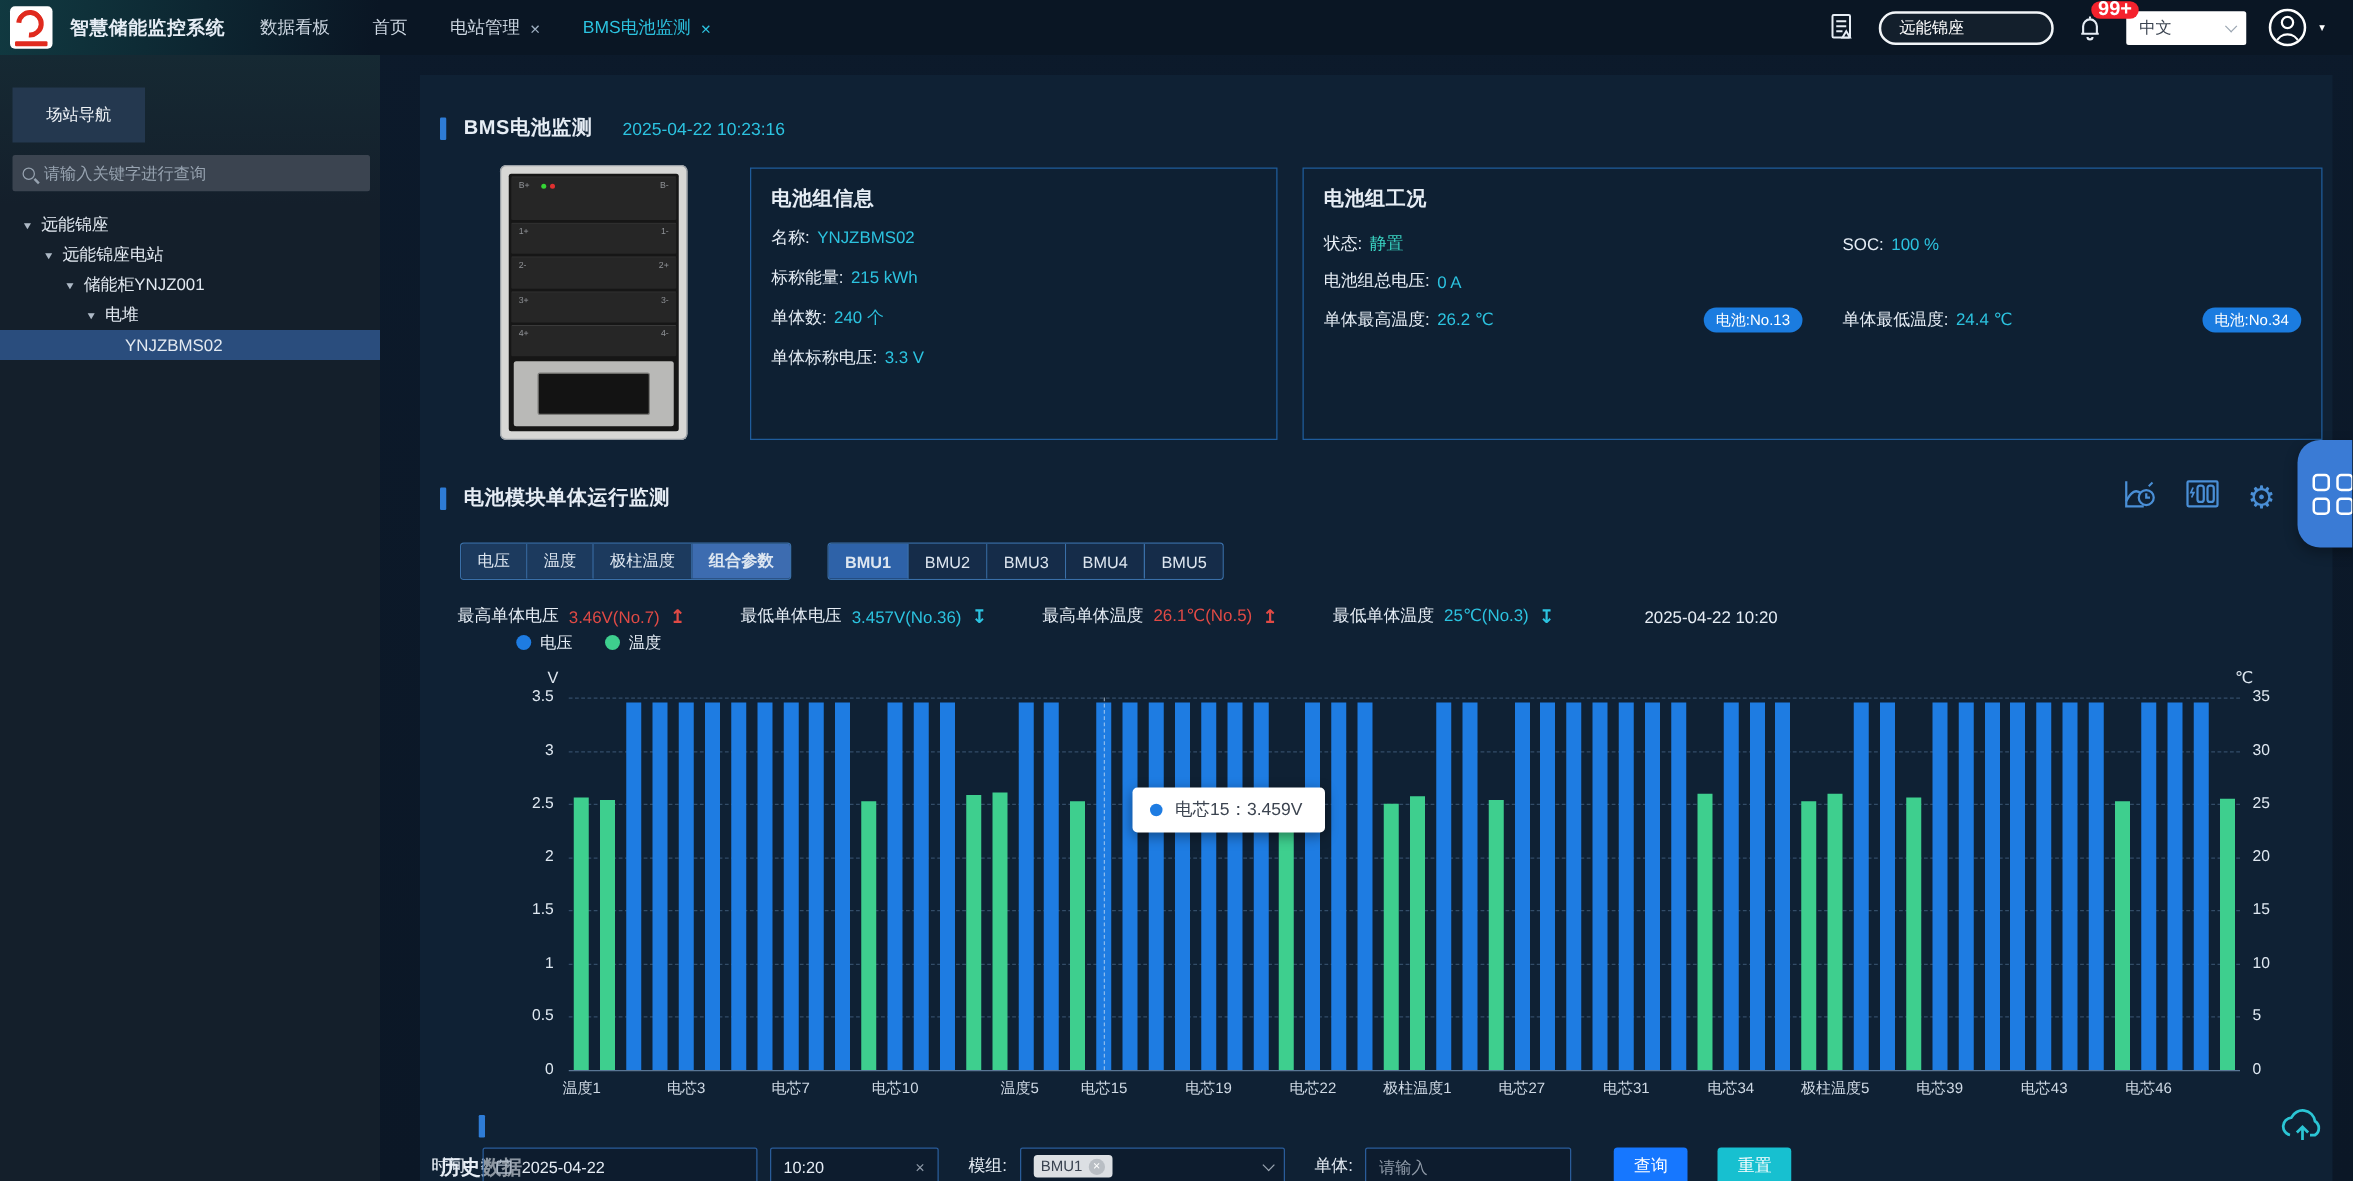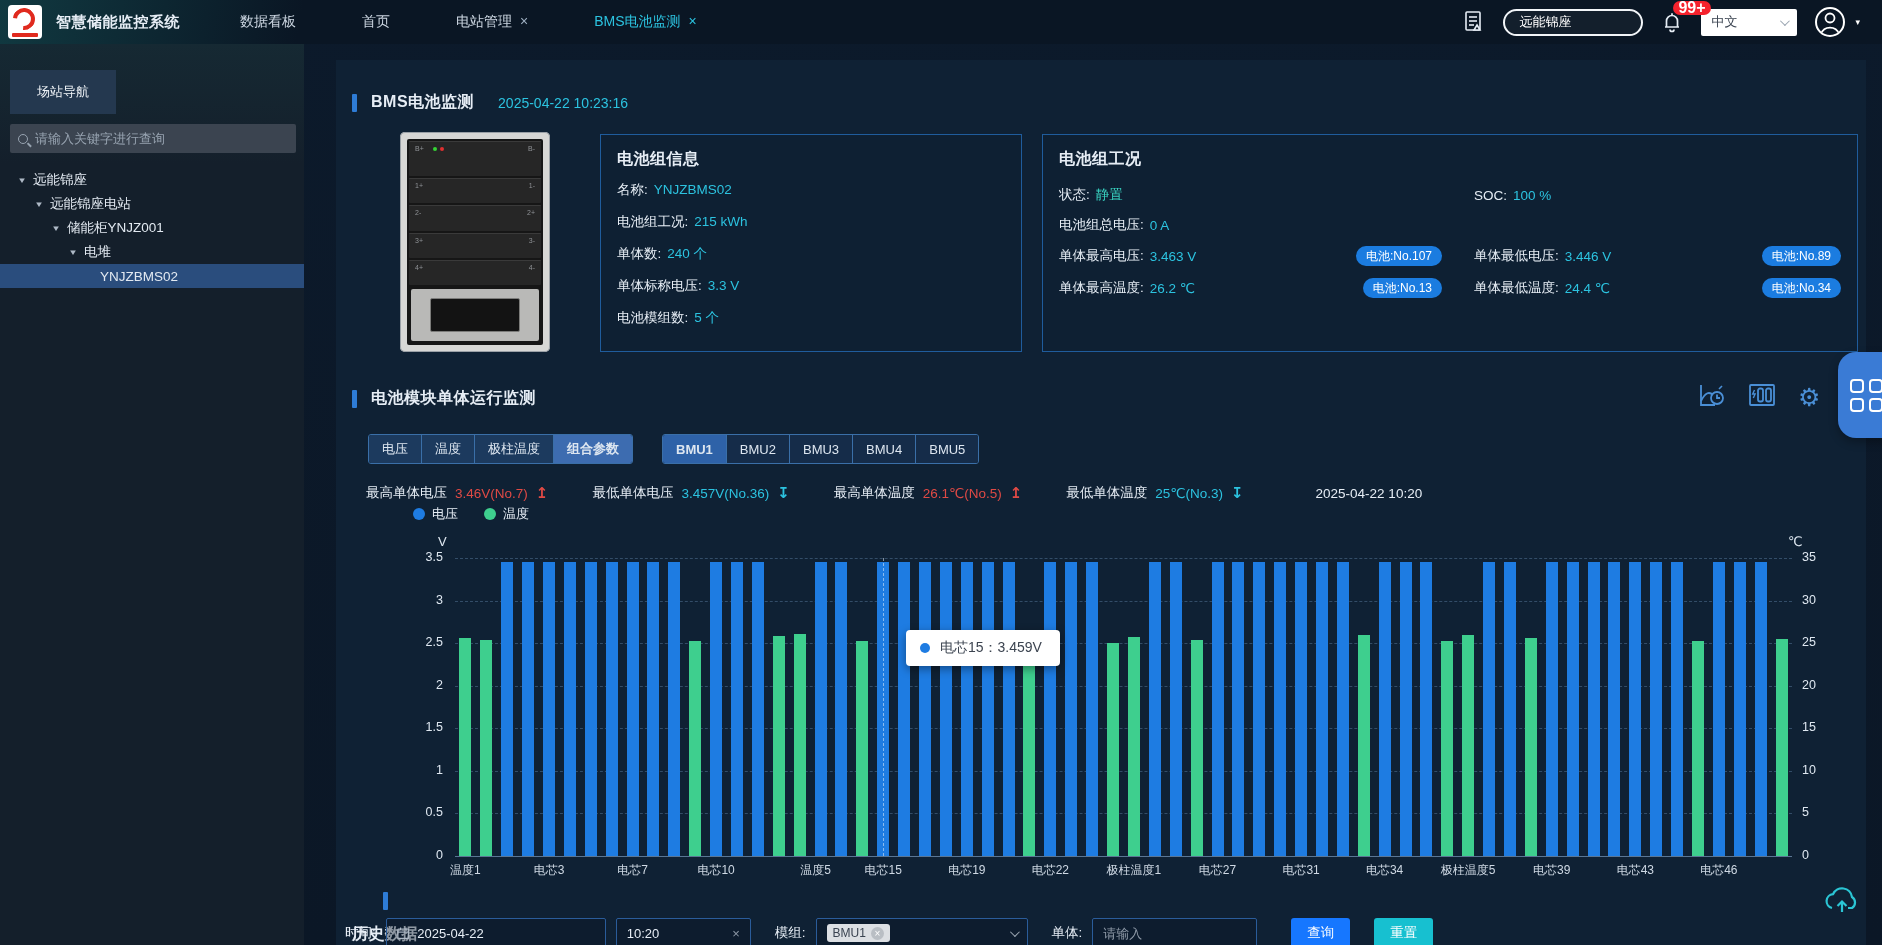--- a/index.html
+++ b/index.html
@@ -13,21 +13,21 @@
   
   .topbar { position:absolute; left:0; top:0; width:1882px; height:44px;
             background:linear-gradient(100deg, rgba(22,86,88,.55) 0, rgba(10,22,36,0) 300px), #0a1624;
             display:flex; align-items:center; }
   .logo { width:34px; height:34px; margin-left:8px; background:#fff; border-radius:4px; position:relative; flex:0 0 auto; }
   .logo .ring { position:absolute; left:5px; top:3px; width:22px; height:22px; border:4px solid #e02a1e; border-radius:50%;
                 border-left-color:transparent; transform:rotate(-40deg); }
   .logo .bar { position:absolute; left:4px; bottom:2px; width:26px; height:4px; background:#e02a1e; border-radius:1px; }
   .app-title { font-size:15px; font-weight:bold; margin-left:14px; letter-spacing:.5px; }
   .nav-tabs { display:flex; align-items:center; margin-left:28px; gap:34px; }
-  .nav-tab { display:flex; align-items:flex-start; gap:8px; font-size:14px; color:#cdd7e2; cursor:pointer; white-space:nowrap;margin-left:32px; }
+  .nav-tab { display:flex; align-items:flex-end; gap:8px; font-size:14px; color:#cdd7e2; cursor:pointer; white-space:nowrap; }
   .nav-tab .close { font-size:14px; color:#9fb0c2; }
   .nav-tab.active { color:#2cc3e0; }
   .nav-tab.active .close { color:#2cc3e0; }
   .topbar-right { margin-left:auto; display:flex; align-items:center; gap:18px; padding-right:22px; }
   .tb-icon { color:#e6edf5; display:flex; align-items:center; }
   .search-pill { width:140px; height:27px; border:2px solid #f2f5f8; border-radius:14px; background:rgba(255,255,255,.04);
                  display:flex; align-items:center; }
   .search-pill input { background:transparent; border:none; outline:none; color:#fff; font-size:13px; padding:0 14px; width:100%;
                        font-family:inherit; }
   .bell-wrap { position:relative; }
@@ -270,56 +270,43 @@
       <div class="bat-base">
           <div class="bat-screen"></div>
         </div>
     </div>
   </div>
 
   <div class="panel" style="left:600px; top:134px; width:422px; height:218px;">
     <div class="panel-title">电池组信息</div>
     <div id="info-rows">
         <div class="info-row"><span class="lab">名称:</span><span class="val">YNJZBMS02</span></div>
-        <div class="info-row"><span class="lab">电池组工况:</span><span class="val">215 kWh</span></div>
+        <div class="info-row"><span class="lab">标称能量:</span><span class="val">215 kWh</span></div>
         <div class="info-row"><span class="lab">单体数:</span><span class="val">240 个</span></div>
         <div class="info-row"><span class="lab">单体标称电压:</span><span class="val">3.3 V</span></div>
-        <div class="info-row"><span class="lab">电池模组数:</span><span class="val">5 个</span></div>
       </div>
   </div>
 
   <div class="panel" style="left:1042px; top:134px; width:816px; height:218px;">
     <div class="panel-title">电池组工况</div>
     <div id="status-rows" style="padding-top:6px;">
         <div class="st-row">
           <div class="st-cell c1">
             <span class="lab">状态:</span>
             <span class="val teal">静置</span>
           </div>
           <div class="st-cell c2">
             <span class="lab">SOC:</span>
             <span class="val">100 %</span>
           </div>
         </div>
         <div class="st-row">
           <div class="st-cell c2">
             <span class="lab">电池组总电压:</span>
             <span class="val">0 A</span>
-          </div>
-        </div>
-        <div class="st-row">
-          <div class="st-cell c1">
-            <span class="lab">单体最高电压:</span>
-            <span class="val">3.463 V</span>
-            <span class="badge">电池:No.107</span>
-          </div>
-          <div class="st-cell c2">
-            <span class="lab">单体最低电压:</span>
-            <span class="val">3.446 V</span>
-            <span class="badge">电池:No.89</span>
           </div>
         </div>
         <div class="st-row">
           <div class="st-cell c1">
             <span class="lab">单体最高温度:</span>
             <span class="val">26.2 ℃</span>
             <span class="badge">电池:No.13</span>
           </div>
           <div class="st-cell c2">
             <span class="lab">单体最低温度:</span>

